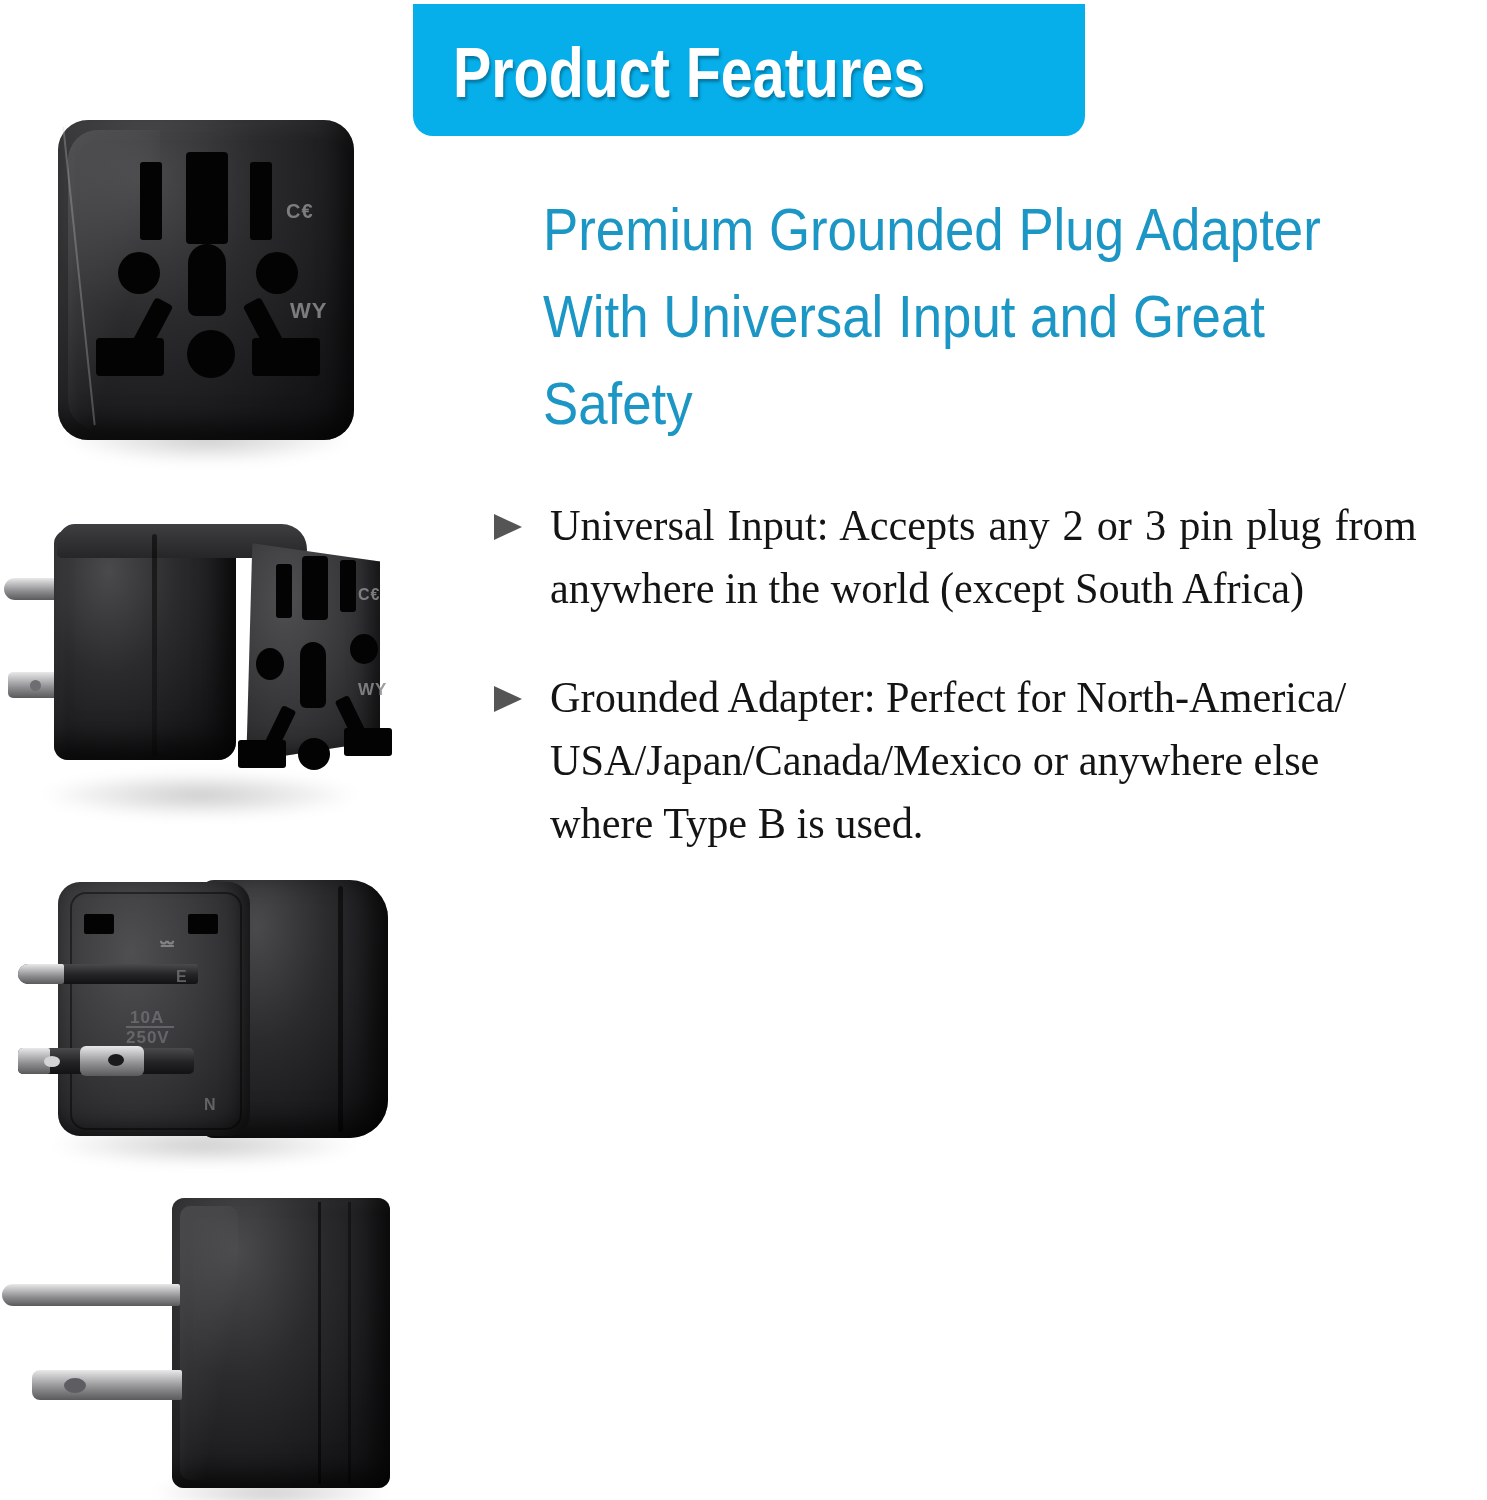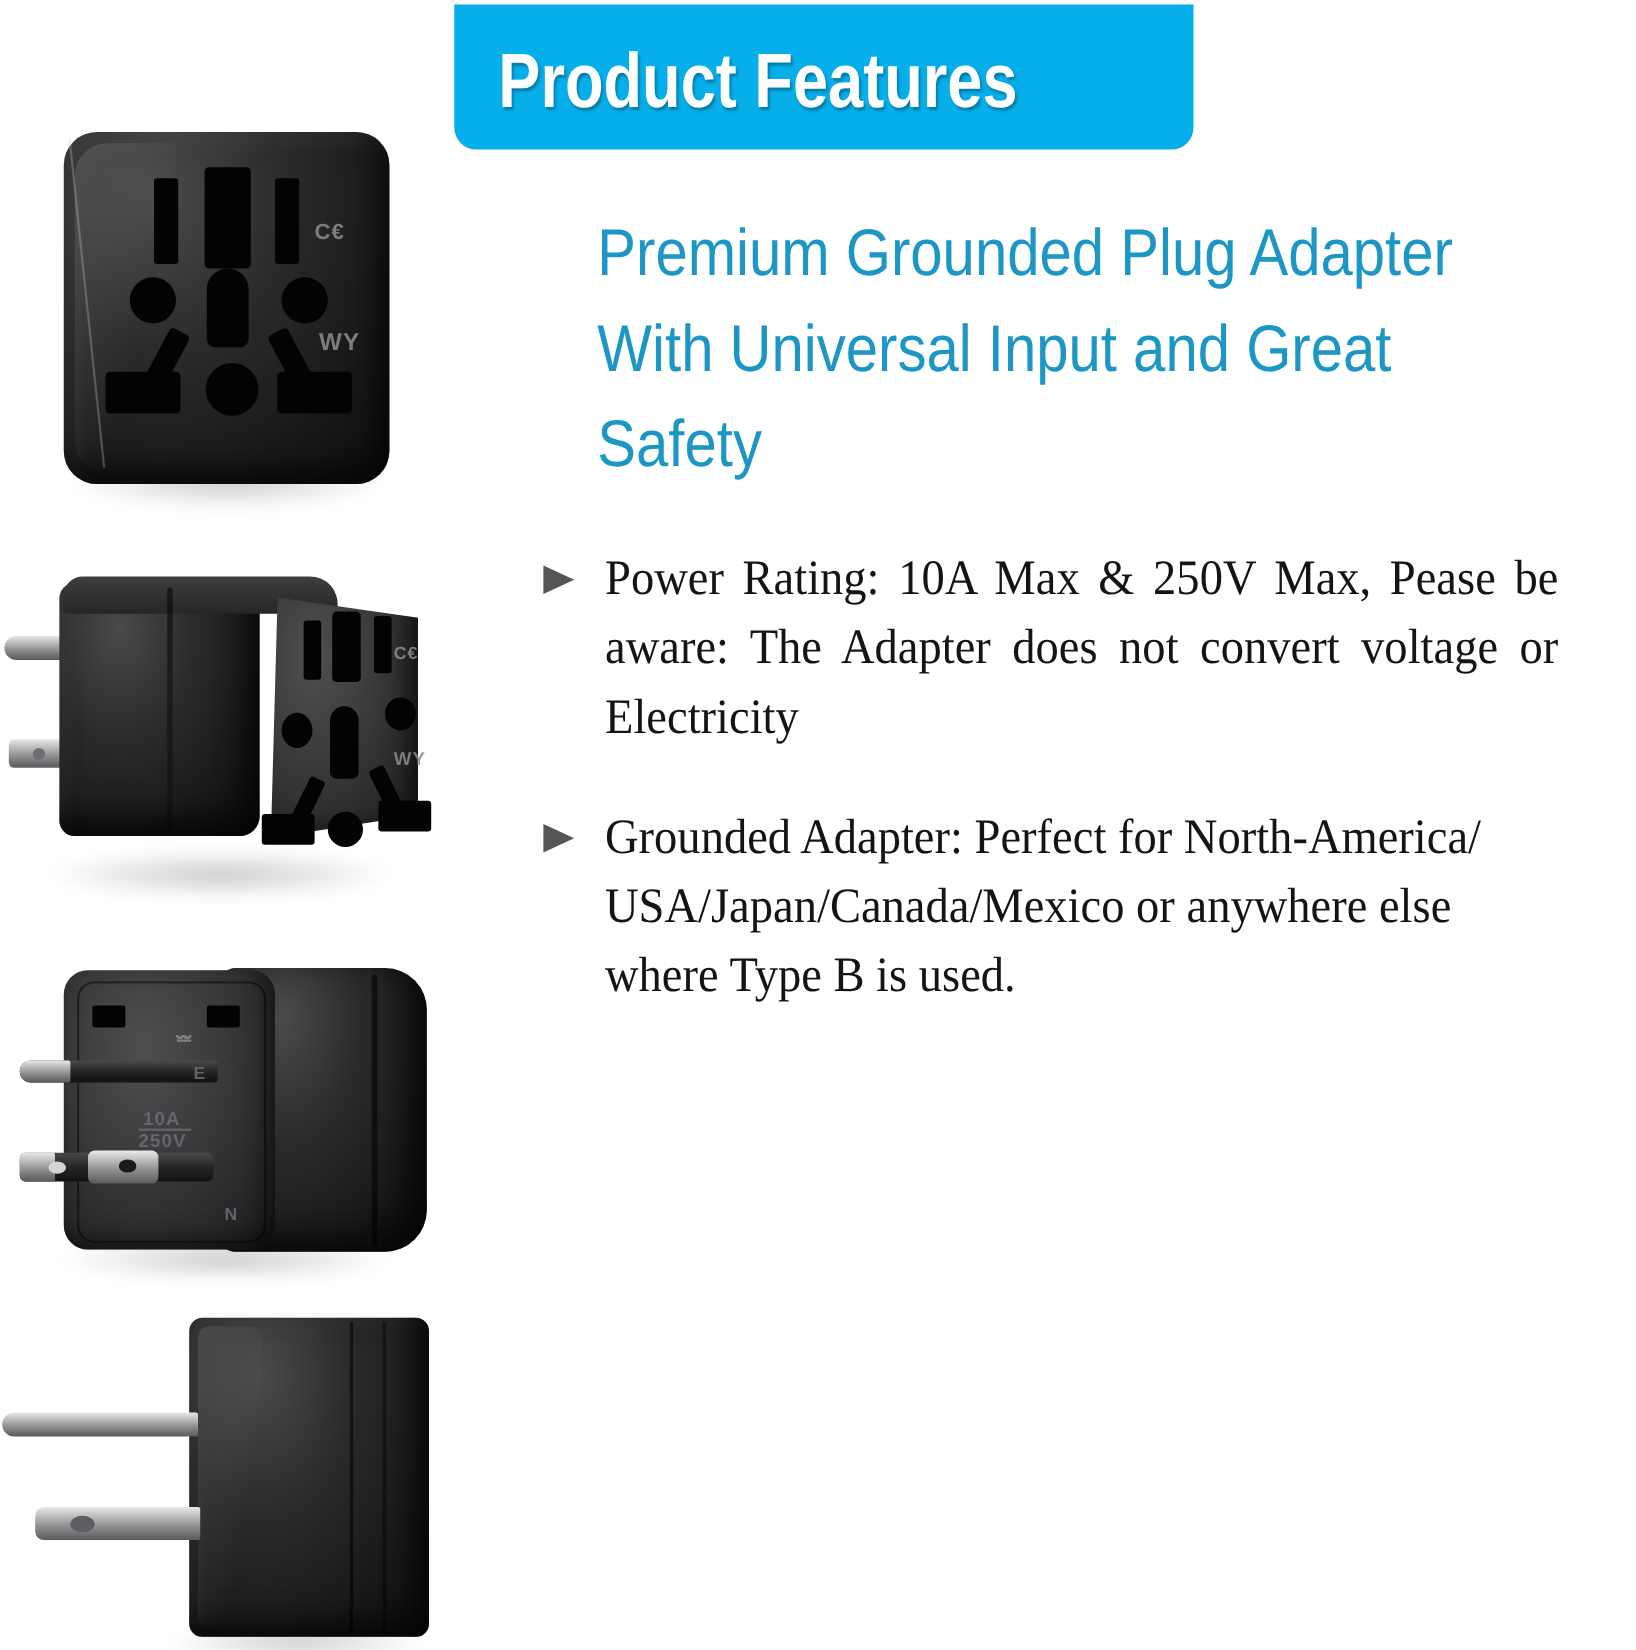--- a/index.html
+++ b/index.html
@@ -256,29 +256,29 @@
 <div id="content">
 
   <div id="features-banner">
     <div id="features-banner-title">Product Features</div>
   </div>
 
   <div id="product-subtitle">Premium Grounded Plug Adapter With Universal Input and Great Safety</div>
 
   <div id="feature-list">
 
-
     <div class="feature-item">
       <span class="feature-bullet-icon">
         <svg width="32" height="30" viewBox="0 0 32 30">
             <polygon points="2,2 30,15 2,28" fill="#555555"></polygon>
           </svg>
       </span>
-      <span class="feature-text">Power Rating: 10A Max &amp; 250V Max, Pease be aware: The Adapter does not convert voltage or Electricity</span>
+      <span class="feature-text">Universal Input: Accepts any 2 or 3 pin plug from anywhere in the world (except South Africa)</span>
     </div>
+
 
 
     <div class="feature-item">
       <span class="feature-bullet-icon">
         <svg width="32" height="30" viewBox="0 0 32 30">
             <polygon points="2,2 30,15 2,28" fill="#555555"></polygon>
           </svg>
       </span>
       <span class="feature-text no-justify">Grounded Adapter: Perfect for North-America/ USA/Japan/Canada/Mexico or anywhere else where Type B is used.</span>
     </div>

